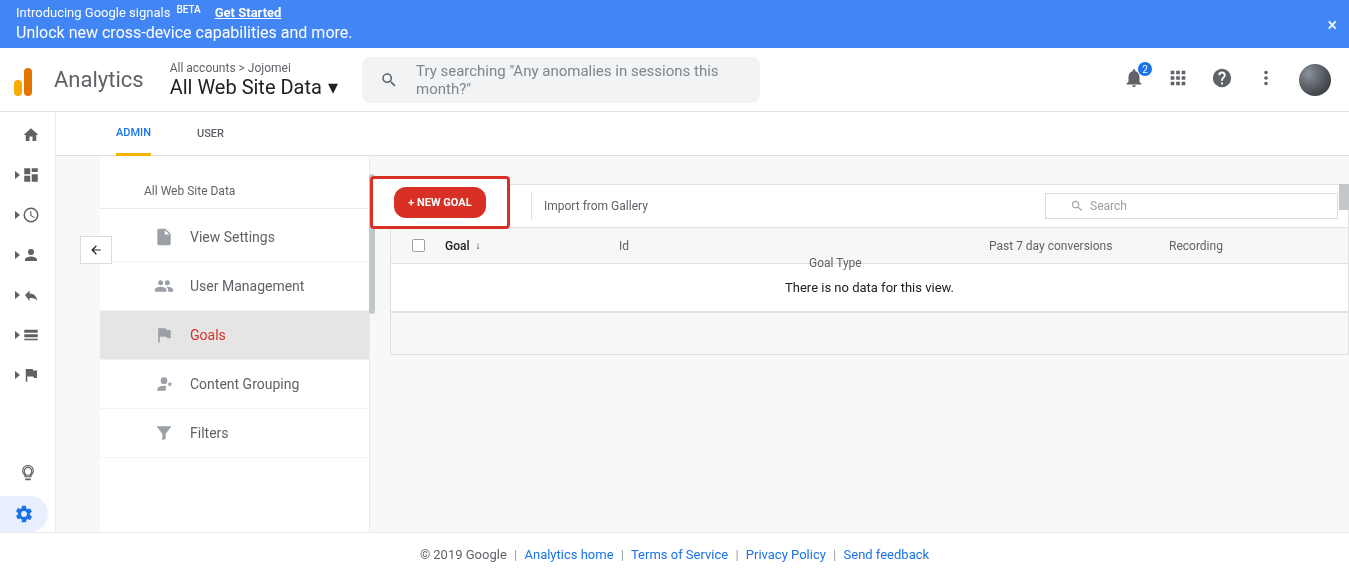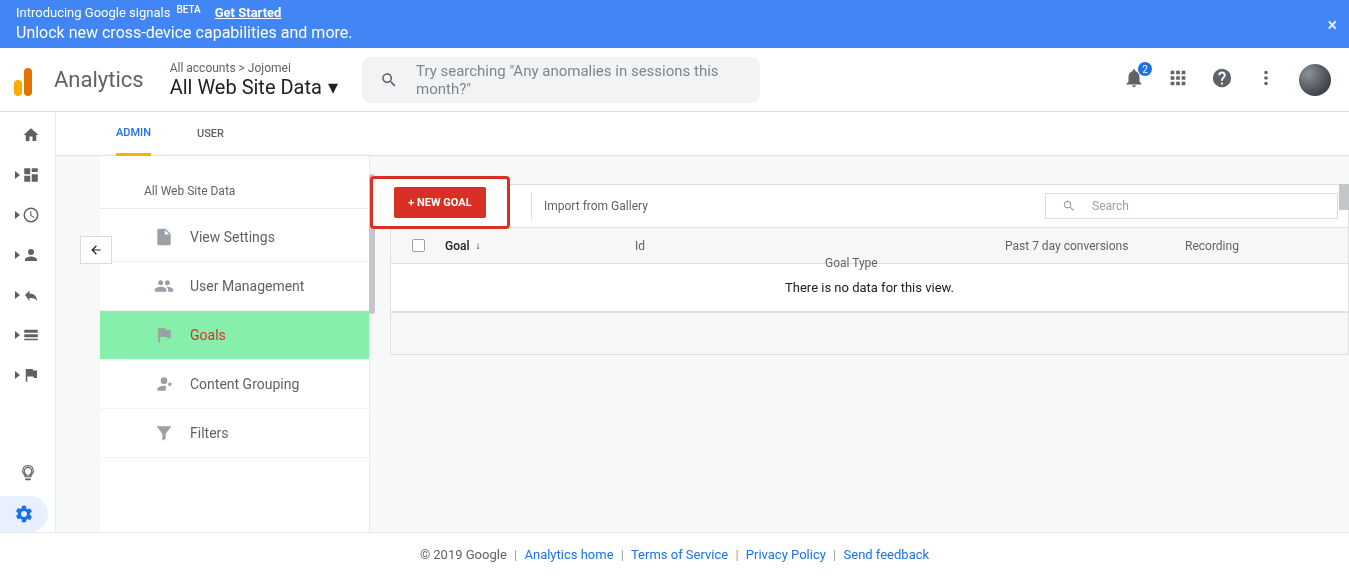--- a/index.html
+++ b/index.html
@@ -57,40 +57,40 @@
 .back-btn { position: absolute; left: -20px; top: 80px; width: 32px; height: 28px; border: 1px solid #dadce0; background: #fff; display: flex; align-items: center; justify-content: center; cursor: pointer; }
 .back-btn svg { width: 18px; height: 14px; fill: #202124; }
 .view-header { display: flex; align-items: center; gap: 12px; padding: 0 10px 0 44px; }
 .view-label { color: #5f6368; font-size: 12px; }
 .create-view-btn { background: #4285f4; color: #fff; font-size: 12px; font-weight: 500; padding: 5px 10px; border-radius: 2px; display: flex; align-items: center; gap: 5px; cursor: pointer; }
 .create-view-btn .plus { font-size: 14px; font-weight: 700; }
 .view-name { padding: 10px 0 10px 44px; font-size: 12px; color: #5f6368; border-bottom: 1px solid #e8eaed; }
 .admin-nav { margin-top: 4px; }
 .admin-nav-item { display: flex; align-items: center; gap: 16px; padding: 14px 10px 14px 54px; font-size: 14px; color: #5f6368; cursor: pointer; border-bottom: 1px solid #f1f3f4; }
 .admin-nav-item svg { width: 20px; height: 20px; fill: #9aa0a6; }
-.admin-nav-item.active { background: #86efac; color: #d93025; }
+.admin-nav-item.active { background: #e5e5e5; color: #d93025; }
 .admin-nav-item.active svg { fill: #9aa0a6; }
 .scroll-indicator { position: absolute; right: -6px; top: 18px; width: 6px; height: 140px; background: #c4c7c9; border-radius: 3px; }
 
 
 .goal-area { flex: 1; padding: 28px 0 0 20px; position: relative; }
 .toolbar-wrap { border: 3px solid #d93025; border-radius: 4px; padding: 8px; width: 140px; position: absolute; left: 0; top: 20px; z-index: 2; background: #fff; display: flex; align-items: center; justify-content: center; }
-.new-goal-btn { background: #d93025; color: #fff; font-weight: 700; font-size: 11px; padding: 9px 14px; border-radius: 2px; cursor: pointer; white-space: nowrap; }
+.new-goal-btn { background: #d93025; color: #fff; font-weight: 700; font-size: 11px; padding: 9px 14px; border-radius: 12px; cursor: pointer; white-space: nowrap; }
 .goal-frame { border: 1px solid #e0e0e0; background: #fff; margin-left: 0; }
 .goal-frame-header { height: 43px; display: flex; align-items: center; border-bottom: 1px solid #e0e0e0; background: #fff; padding-left: 140px; }
 .import-btn { font-size: 12px; color: #5f6368; padding: 0 12px; cursor: pointer; border-left: 1px solid #e0e0e0; height: 28px; display: flex; align-items: center; }
-.table-search { margin-left: auto; margin-right: 10px; width: 293px; height: 26px; border: 1px solid #dadce0; display: flex; align-items: center; padding: 0 16px; gap: 16px; }
+.table-search { margin-left: auto; margin-right: 10px; width: 293px; height: 26px; border: 1px solid #dadce0; display: flex; align-items: center; padding: 0 24px; gap: 6px; }
 .table-search svg { width: 14px; height: 14px; fill: #9aa0a6; }
 .table-search-text { color: #9aa0a6; font-size: 12px; }
 .goal-table-head { display: flex; background: #f7f7f7; border-bottom: 1px solid #e0e0e0; height: 36px; align-items: center; font-size: 12px; color: #5f6368; }
 .th-check { width: 54px; display: flex; justify-content: center; }
 .checkbox { width: 13px; height: 13px; border: 1px solid #9aa0a6; background: #fff; border-radius: 2px; }
 .th-goal { width: 174px; display: flex; align-items: center; gap: 6px; font-weight: 500; color: #202124; }
 .sort-arrow { font-size: 10px; }
-.th-id { width: 190px; margin-left: 16px; }
+.th-id { width: 190px; }
 .th-type { width: 180px; margin-top: 34px; }
 .th-conv { width: 180px; }
 .th-rec { flex: 1; }
 .no-data-row { text-align: center; padding: 16px 0; font-size: 13px; color: #202124; border-bottom: 1px solid #e0e0e0; }
 .goal-frame-footer { background: #f7f7f7; height: 42px; border-top: 1px solid #e0e0e0; }
 .right-scroll { position: absolute; right: 0; top: 28px; width: 10px; height: 26px; background: #c4c7c9; border-radius: 0; }
 .goals-left { font-size: 12px; color: #80868b; margin-top: 8px; }
 
 
 .footer { position: absolute; bottom: 0; left: 0; right: 0; text-align: center; font-size: 13px; color: #5f6368; padding: 14px 0; background: #fff; border-top: 1px solid #e8eaed; }

